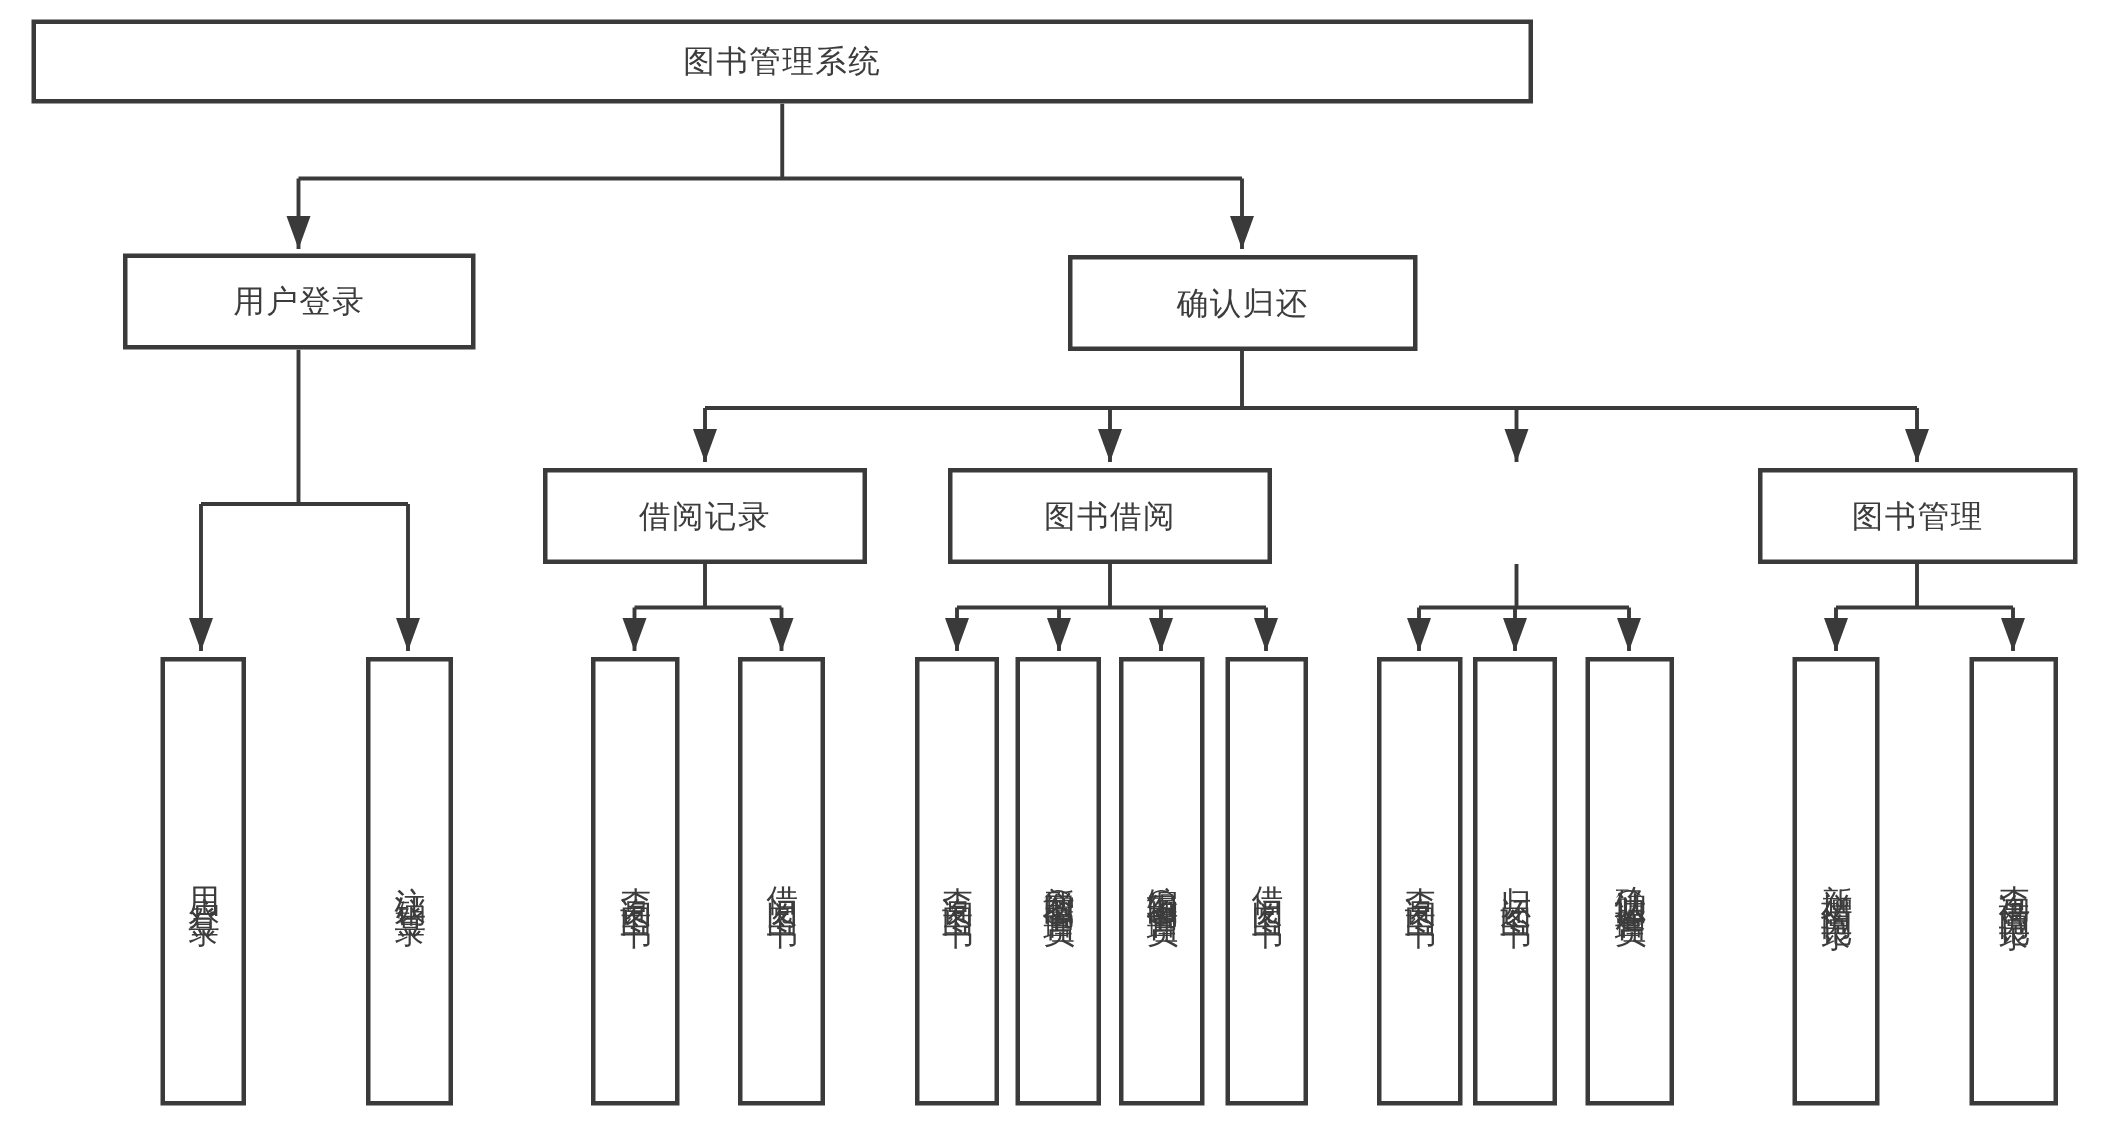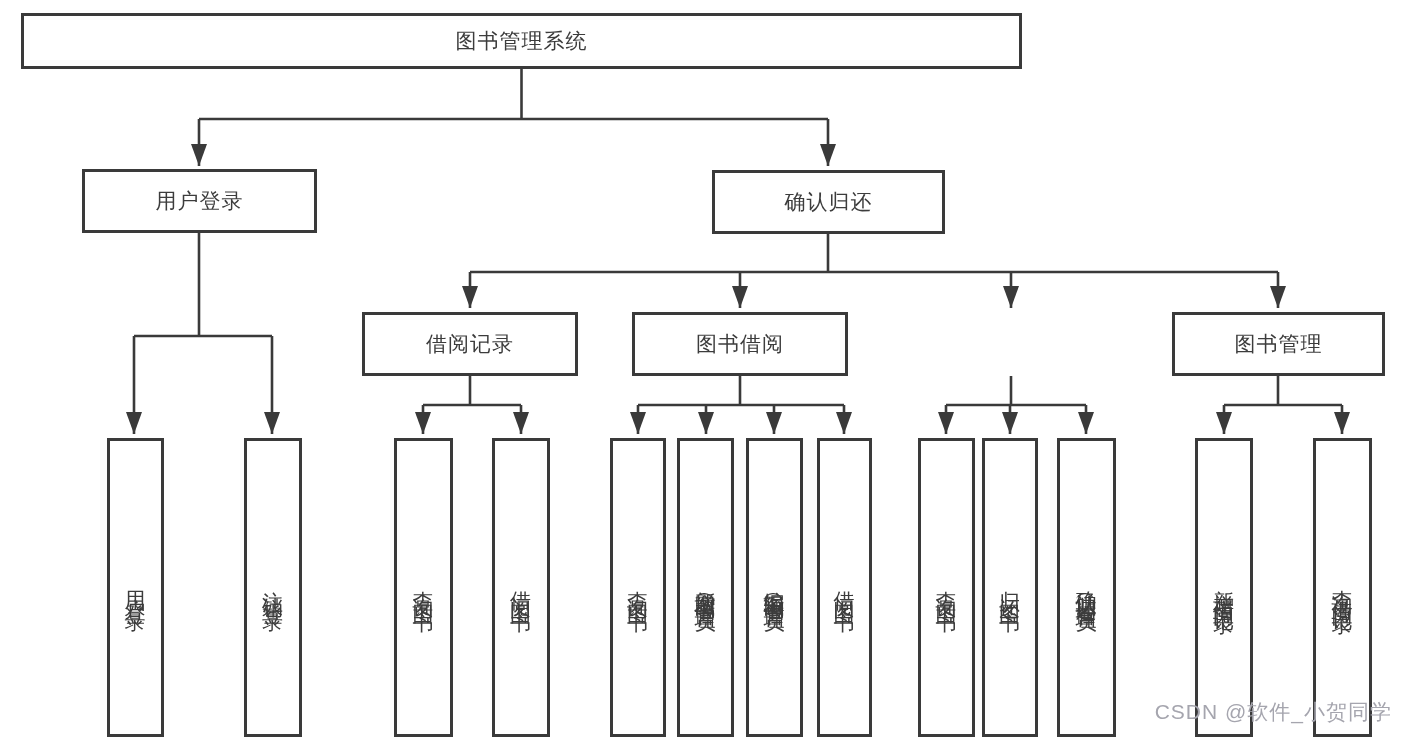--- a/index.html
+++ b/index.html
@@ -139,15 +139,14 @@
   <div class="vnode" style="left:746px; top:438px; width:57px; height:299px; letter-spacing:3px;">编辑图书（管理员）</div>
   <div class="vnode" style="left:817px; top:438px; width:55px; height:299px;">借阅图书</div>
 
   <div class="vnode" style="left:918px; top:438px; width:57px; height:299px;">查询图书</div>
   <div class="vnode" style="left:982px; top:438px; width:56px; height:299px;">归还图书</div>
   <div class="vnode" style="left:1057px; top:438px; width:59px; height:299px; letter-spacing:3px;">确认归还（管理员）</div>
 
   <div class="vnode" style="left:1195px; top:438px; width:58px; height:299px; letter-spacing:5px;">新增借阅记录</div>
   <div class="vnode" style="left:1313px; top:438px; width:59px; height:299px; letter-spacing:5px;">查询借阅记录</div>
 
-  <div class="watermark">CSDN @软件_小贺同学</div>
 
 </div>
 
 </body></html>

